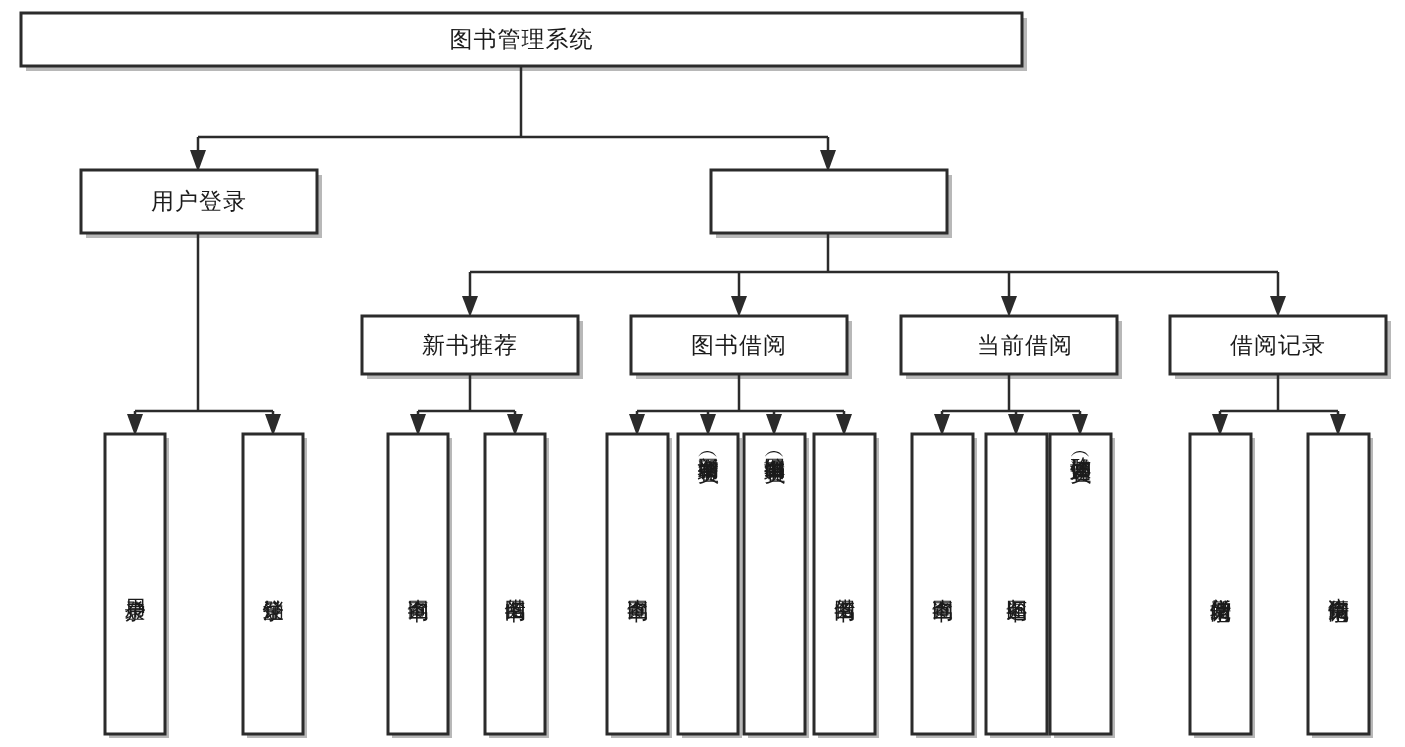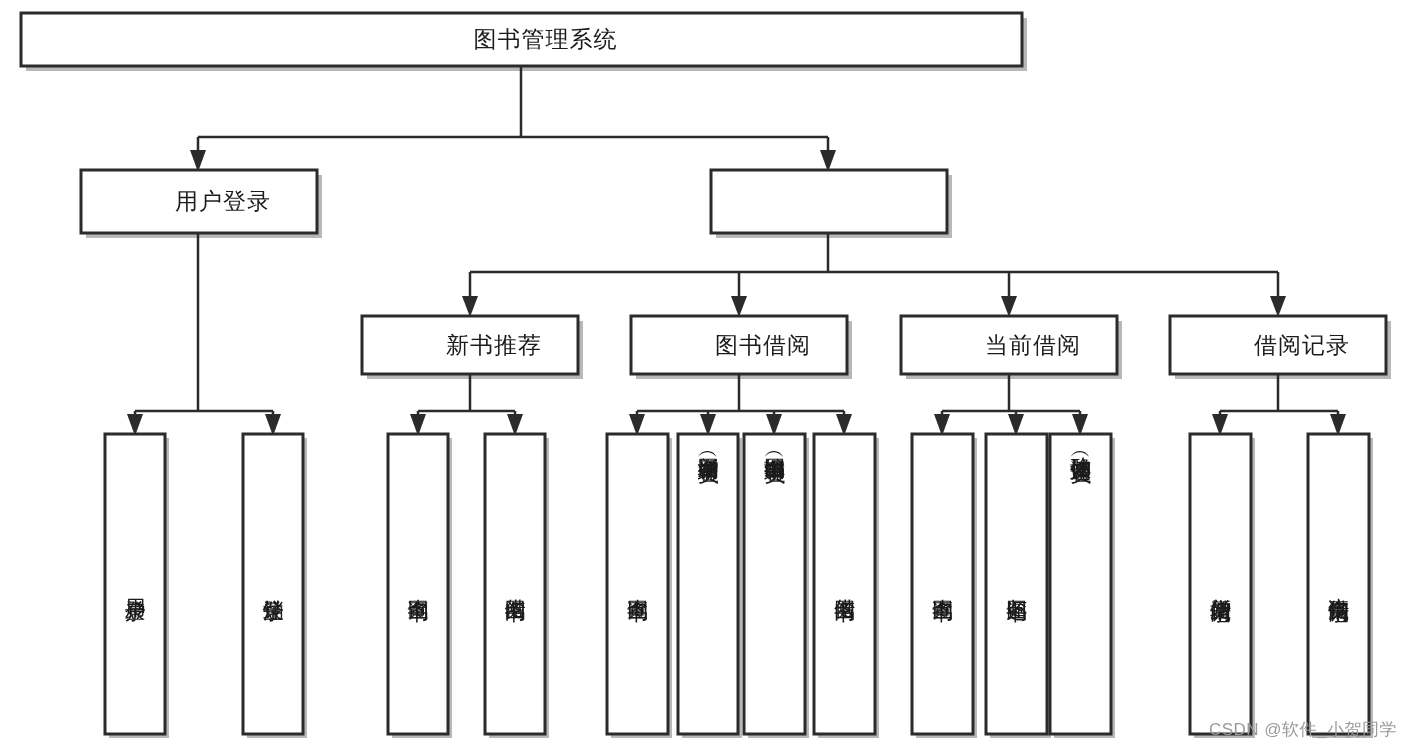--- a/index.html
+++ b/index.html
@@ -61,21 +61,20 @@
   .hlabel-wrap {
     position: absolute;
     display: flex;
     align-items: center;
     justify-content: center;
     font-size: 23px;
     color: #1b1b1b;
     letter-spacing: 1px;
     white-space: nowrap;
     pointer-events: none;
-    margin-left: 24px;
   }
   .watermark {
     position: absolute;
     right: 8px;
     bottom: 6px;
     font-size: 17px;
     color: #9a9a9a;
     letter-spacing: 0.5px;
     white-space: nowrap;
   }
@@ -207,32 +206,31 @@
       <rect class="node-box" x="1308" y="434" width="61" height="300"></rect>
     </g>
   </svg>
 
   <div class="hlabel-wrap" style="left:21px; top:13px; width:1001px; height:53px;">图书管理系统</div>
 
   <div class="hlabel-wrap" style="left:81px; top:170px; width:236px; height:63px;">用户登录</div>
 
   <div class="hlabel-wrap" style="left:631px; top:316px; width:216px; height:58px;">图书借阅</div>
   <div class="hlabel-wrap" style="left:362px; top:316px; width:216px; height:58px;">新书推荐</div>
-  <div class="hlabel-wrap" style="left:901px; top:316px; width:216px; height:58px;">当前借阅</div>
+  <div class="hlabel-wrap" style="left:901px; top:316px; width:216px; height:58px;padding-left:16px;">当前借阅</div>
   <div class="hlabel-wrap" style="left:1170px; top:316px; width:216px; height:58px;text-align:right;">借阅记录</div>
 
   <div class="vlabel-wrap" style="left:105px; top:434px; width:60px; height:300px;">用户登录</div>
   <div class="vlabel-wrap" style="left:243px; top:434px; width:60px; height:300px;">注销登录</div>
   <div class="vlabel-wrap" style="left:388px; top:434px; width:60px; height:300px;">查询图书</div>
   <div class="vlabel-wrap" style="left:485px; top:434px; width:60px; height:300px;">借阅图书</div>
   <div class="vlabel-wrap" style="left:607px; top:434px; width:61px; height:300px;">查询图书</div>
   <div class="vlabel-wrap" style="left:678px; top:434px; width:60px; height:300px; justify-content:flex-start; padding-top:6px; box-sizing:border-box;">新增图书（管理员）</div>
   <div class="vlabel-wrap" style="left:744px; top:434px; width:61px; height:300px; justify-content:flex-start; padding-top:6px; box-sizing:border-box;">编辑图书（管理员）</div>
   <div class="vlabel-wrap" style="left:814px; top:434px; width:61px; height:300px;">借阅图书</div>
   <div class="vlabel-wrap" style="left:912px; top:434px; width:61px; height:300px;">查询图书</div>
   <div class="vlabel-wrap" style="left:986px; top:434px; width:61px; height:300px;">归还图书</div>
   <div class="vlabel-wrap" style="left:1050px; top:434px; width:61px; height:300px; justify-content:flex-start; padding-top:6px; box-sizing:border-box;">确认归还（管理员）</div>
   <div class="vlabel-wrap" style="left:1190px; top:434px; width:61px; height:300px;">新增借阅记录</div>
   <div class="vlabel-wrap" style="left:1308px; top:434px; width:61px; height:300px;">查询借阅记录</div>
 
-  <div class="watermark">CSDN @软件_小贺同学</div>
 
 </div>
 
 </body></html>

